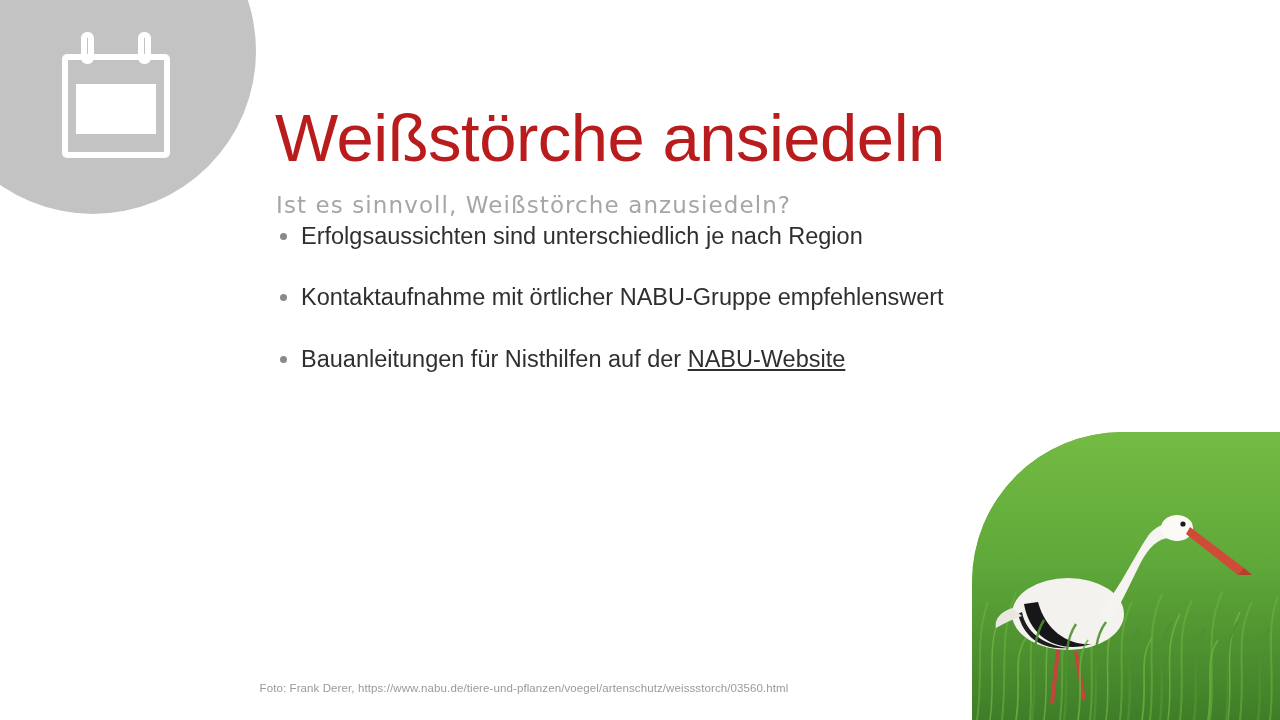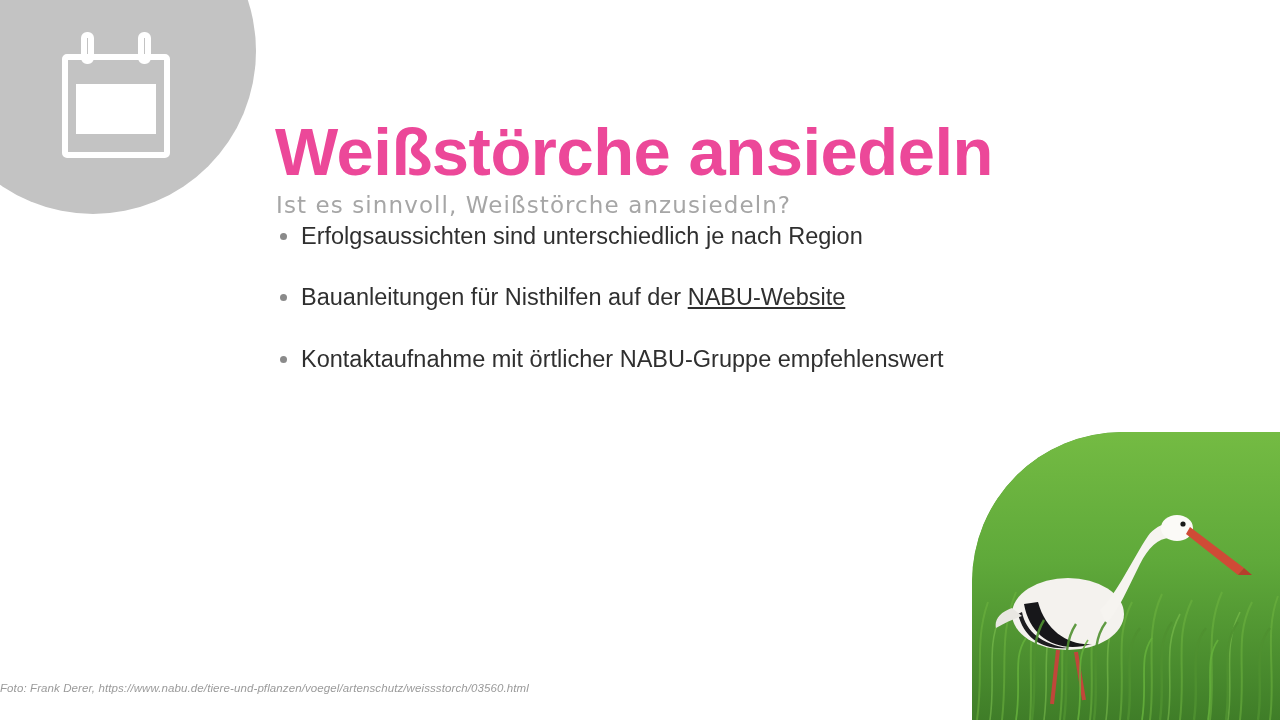--- a/index.html
+++ b/index.html
@@ -69,27 +69,27 @@
     box-sizing: border-box;
     background: transparent;
   }
   .cal-ring.left { left: 19px; }
   .cal-ring.right { left: 76px; }
 
   
   .title {
     position: absolute;
     left: 275px;
-    top: 72px;
+    top: 58px;
     width: 940px;
     font-size: 67px;
     line-height: 1.05;
-    font-weight: bold;
+    font-weight: normal;
     letter-spacing: -0.5px;
-    color: #ec4899;
+    color: #b91c1c;
   }
 
   
   .subtitle {
     position: absolute;
     left: 276px;
     top: 160px;
     width: 900px;
     font-size: 23px;
     letter-spacing: 1.1px;
@@ -145,25 +145,24 @@
     background: #63a83c;
   }
   .photo svg { display: block; }
 
   
   .credit {
     position: absolute;
     left: 0;
     top: 682px;
     width: 1048px;
-    text-align: left;
+    text-align: center;
     font-size: 11.5px;
     color: #9a9a9a;
     letter-spacing: 0.1px;
-    font-style: italic;
   }
 </style>
 </head>
 <body>
 
 <div class="slide">
 
   <div class="corner-circle"></div>
 
   <div class="calendar-icon">
@@ -175,24 +174,24 @@
 
   <h1 class="title">Weißstörche ansiedeln</h1>
 
   <div class="subtitle">Ist es sinnvoll, Weißstörche anzusiedeln?</div>
 
   <ul class="bullets">
     <li class="bullet-item">
       <span>Erfolgsaussichten sind unterschiedlich je nach Region</span>
     </li>
     <li class="bullet-item">
-      <span>Bauanleitungen für Nisthilfen auf der </span><a class="bullet-link">NABU-Website</a><span></span>
+      <span>Kontaktaufnahme mit örtlicher NABU-Gruppe empfehlenswert</span>
     </li>
     <li class="bullet-item">
-      <span>Kontaktaufnahme mit örtlicher NABU-Gruppe empfehlenswert</span>
+      <span>Bauanleitungen für Nisthilfen auf der </span><a class="bullet-link">NABU-Website</a><span></span>
     </li>
   </ul>
 
   <div class="photo">
     <svg width="308" height="288" viewBox="0 0 308 288" xmlns="http://www.w3.org/2000/svg">
       <defs>
         <linearGradient id="grassGrad" x1="0" y1="0" x2="0" y2="1">
           <stop offset="0%" stop-color="#74bb43"></stop>
           <stop offset="45%" stop-color="#5fa93a"></stop>
           <stop offset="100%" stop-color="#3f7d28"></stop>

